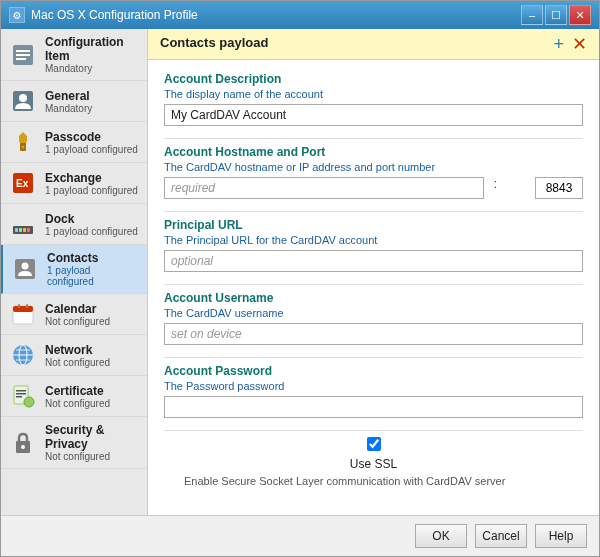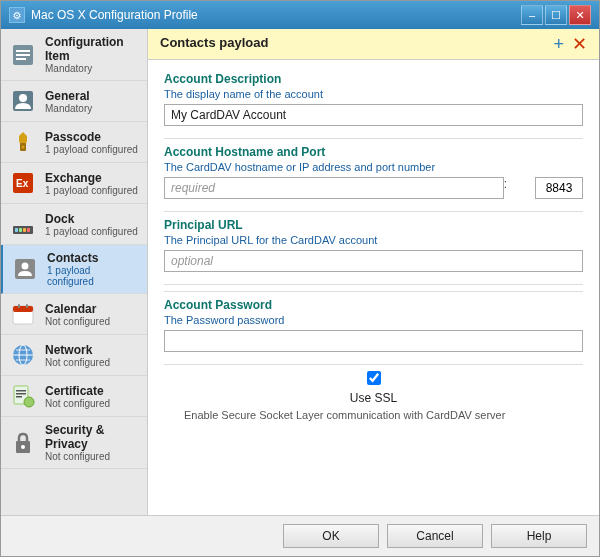--- a/index.html
+++ b/index.html
@@ -175,21 +175,21 @@
       color: #222;
       background: white;
       outline: none;
     }
 
     .form-input::placeholder { color: #999; font-style: italic; }
 
     .form-input-row {
       display: flex;
       align-items: flex-start;
-      gap: 0;
+      gap: 10px;
     }
 
     .form-input-row .form-input { flex: 1; }
 
     .port-label { font-size: 12px; color: #444; white-space: nowrap; }
     .port-input {
       width: 48px;
       height: 22px;
       border: 1px solid #aaa;
       padding: 2px 4px;
@@ -223,21 +223,21 @@
       justify-content: flex-end;
       align-items: center;
       gap: 8px;
       padding: 8px 12px;
       background: #f0f0f0;
       border-top: 1px solid #ccc;
       flex-shrink: 0;
     }
 
     .footer-btn {
-      width: 96px;
+      width: 52px;
       height: 24px;
       border: 1px solid #aaa;
       background: linear-gradient(to bottom, #f8f8f8, #e0e0e0);
       font-size: 12px;
       cursor: pointer;
       color: #222;
     }
   </style>
 </head>
 <body>
@@ -428,20 +428,25 @@
         </div>
         <hr class="divider">
 
         <div class="form-section">
           <div class="form-label">Principal URL</div>
           <div class="form-hint">The Principal URL for the CardDAV account</div>
           <input class="form-input" type="text" placeholder="optional" style="">
         </div>
         <hr class="divider">
 
+        <div class="form-section">
+          <div class="form-label">Account Username</div>
+          <div class="form-hint">The CardDAV username</div>
+          <input class="form-input" type="text" placeholder="set on device" style="">
+        </div>
         <hr class="divider">
 
         <div class="form-section">
           <div class="form-label">Account Password</div>
           <div class="form-hint">The Password password</div>
           <input class="form-input" type="password" placeholder="" style="">
         </div>
         <hr class="divider">
 
         <div class="form-section">

